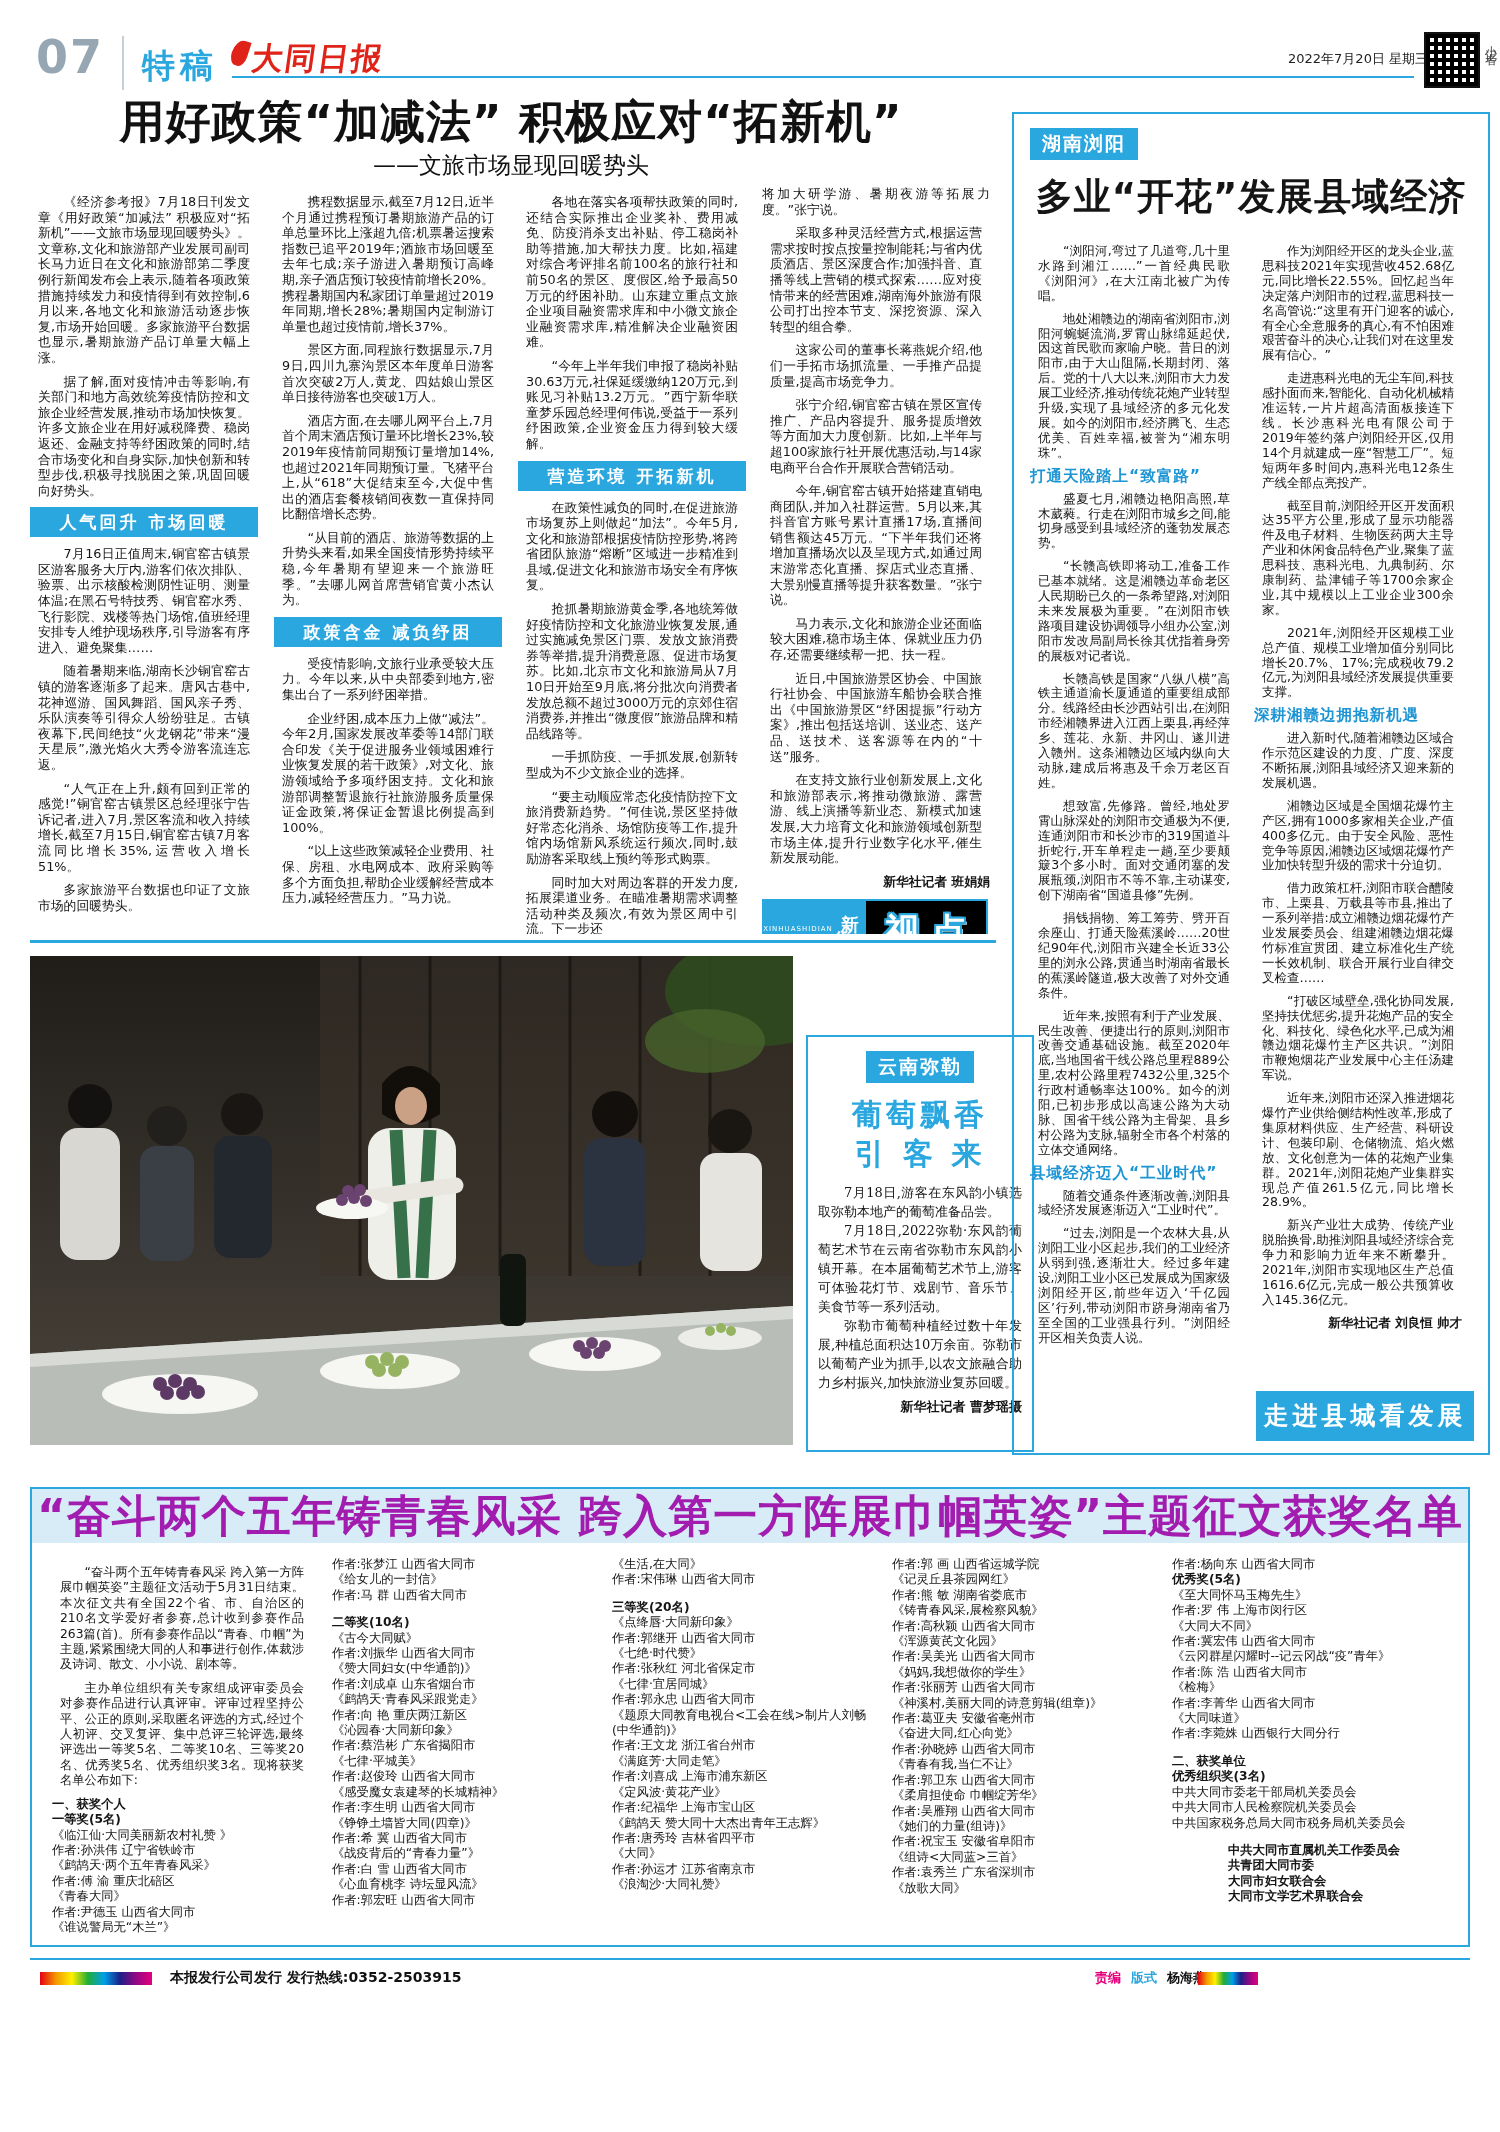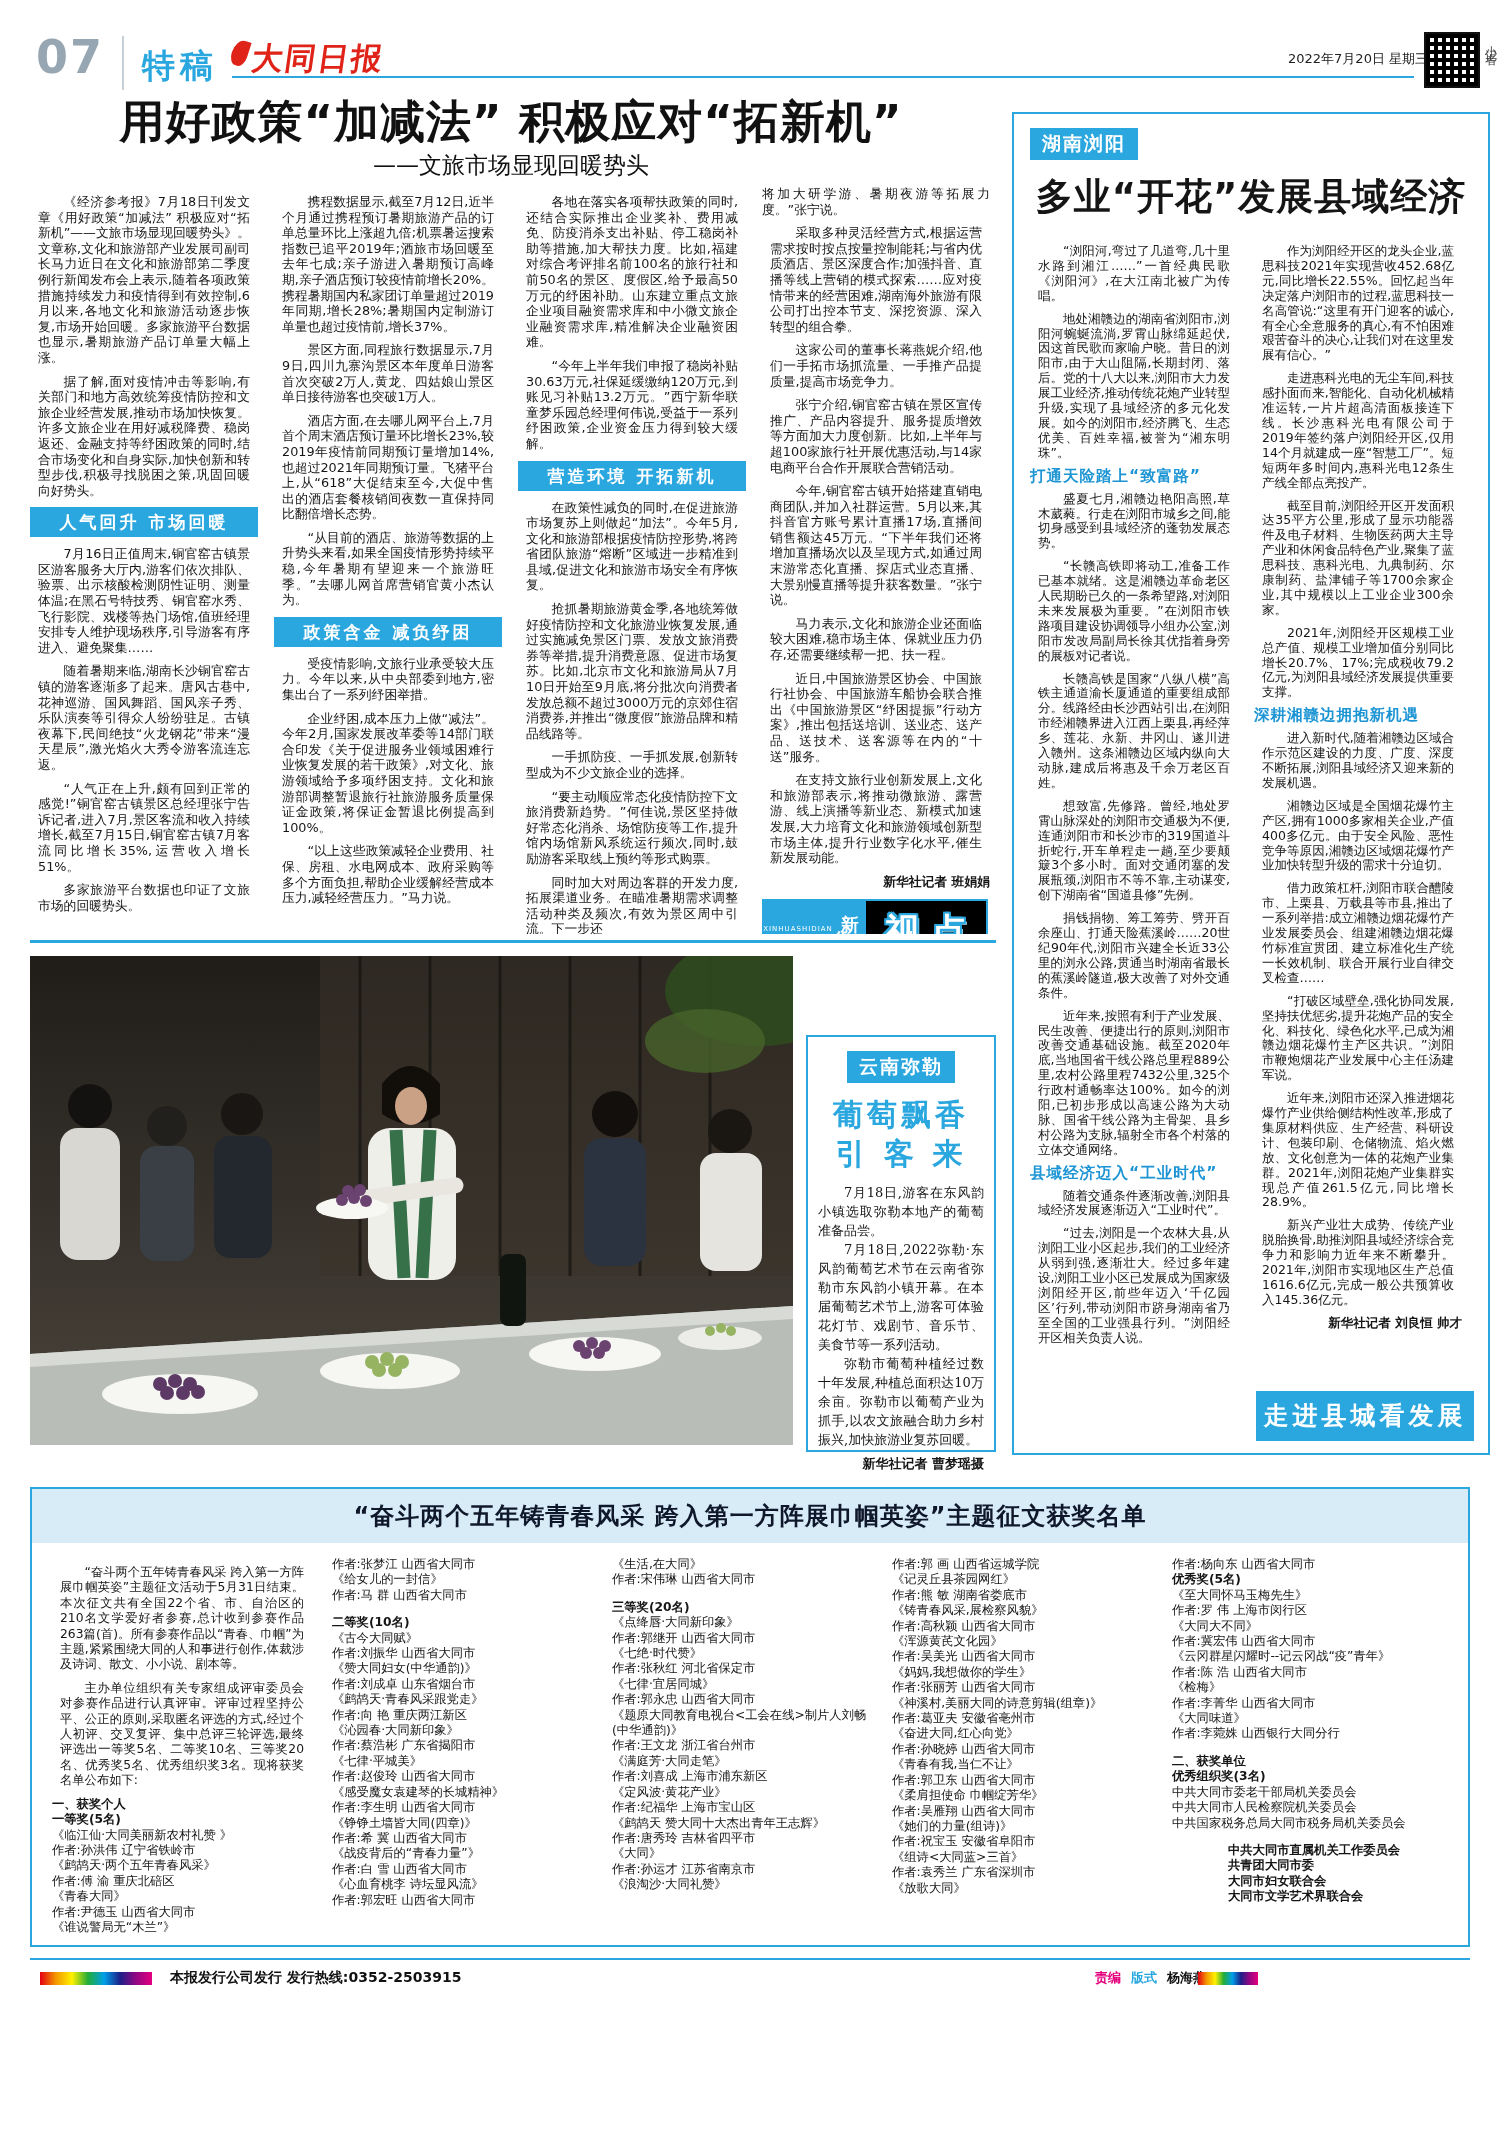--- a/index.html
+++ b/index.html
@@ -49,21 +49,21 @@
   .grape-body .it-p{margin:0;}
   .grape-by{text-align:right;font-size:13px;margin-top:6px;font-weight:700;}
   
   .county-box{border:2px solid #2aa7df;box-sizing:border-box;padding:14px 16px;}
   .county-headline{font-size:37px;font-weight:900;text-align:center;letter-spacing:1px;margin:12px 0 14px;}
   .county-col{width:208px;font-size:12.5px;line-height:14.9px;}
   .banner{position:absolute;bottom:12px;right:14px;width:218px;height:50px;background:#2aa7df;color:#fff;font-size:25px;font-weight:900;letter-spacing:4px;text-align:center;line-height:50px;}
   
   .award-box{border:2px solid #2aa7df;box-sizing:border-box;}
   .award-band{background:#d8ecf8;height:54px;display:flex;align-items:center;justify-content:center;}
-  .award-title{font-size:24px;font-weight:900;letter-spacing:1px;color:#0f172a;}
+  .award-title{font-size:44px;font-weight:900;letter-spacing:1px;color:#a21caf;}
   .award-cols{display:flex;gap:20px;padding:14px 20px;height:378px;overflow:hidden;box-sizing:content-box;}
   .award-col{width:260px;font-size:12.3px;line-height:15.4px;}
   
   .rainbow{height:13px;background:linear-gradient(90deg,#e50012,#f39800,#fff100,#22ac38,#00a0e9,#1d2088,#920783,#e4007f);}
   .foot-text{font-size:14px;font-weight:700;color:#111;}
   .foot-right{display:flex;gap:10px;font-size:13px;font-weight:700;align-items:center;}
   .fr-1{color:#e5007e;}
   .fr-2{color:#2aa7df;}
   .fr-3{color:#111;}
 </style>
@@ -214,21 +214,21 @@
         </g>
       <ellipse cx="690" cy="382" rx="42" ry="12" fill="#ecece8"></ellipse>
       <g fill="#96b361">
           <circle cx="680" cy="375" r="5"></circle>
           <circle cx="691" cy="372" r="5"></circle>
           <circle cx="701" cy="375" r="5"></circle>
         </g>
     </svg>
   </div>
 
-  <div class="abs grape-box" style="left:806px;top:1035px;width:190px;height:417px;">
+  <div class="abs grape-box" style="left:806px;top:1035px;width:228px;height:417px;">
     <div style="text-align:center;">
       <span class="tag">云南弥勒</span>
     </div>
     <div class="grape-title">
       <div>葡萄飘香</div>
       <div>引 客 来</div>
     </div>
     <div class="grape-body kai">
         <div class="it-p">7月18日,游客在东风韵小镇选取弥勒本地产的葡萄准备品尝。</div>
         <div class="it-p">7月18日,2022弥勒·东风韵葡萄艺术节在云南省弥勒市东风韵小镇开幕。在本届葡萄艺术节上,游客可体验花灯节、戏剧节、音乐节、美食节等一系列活动。</div>

